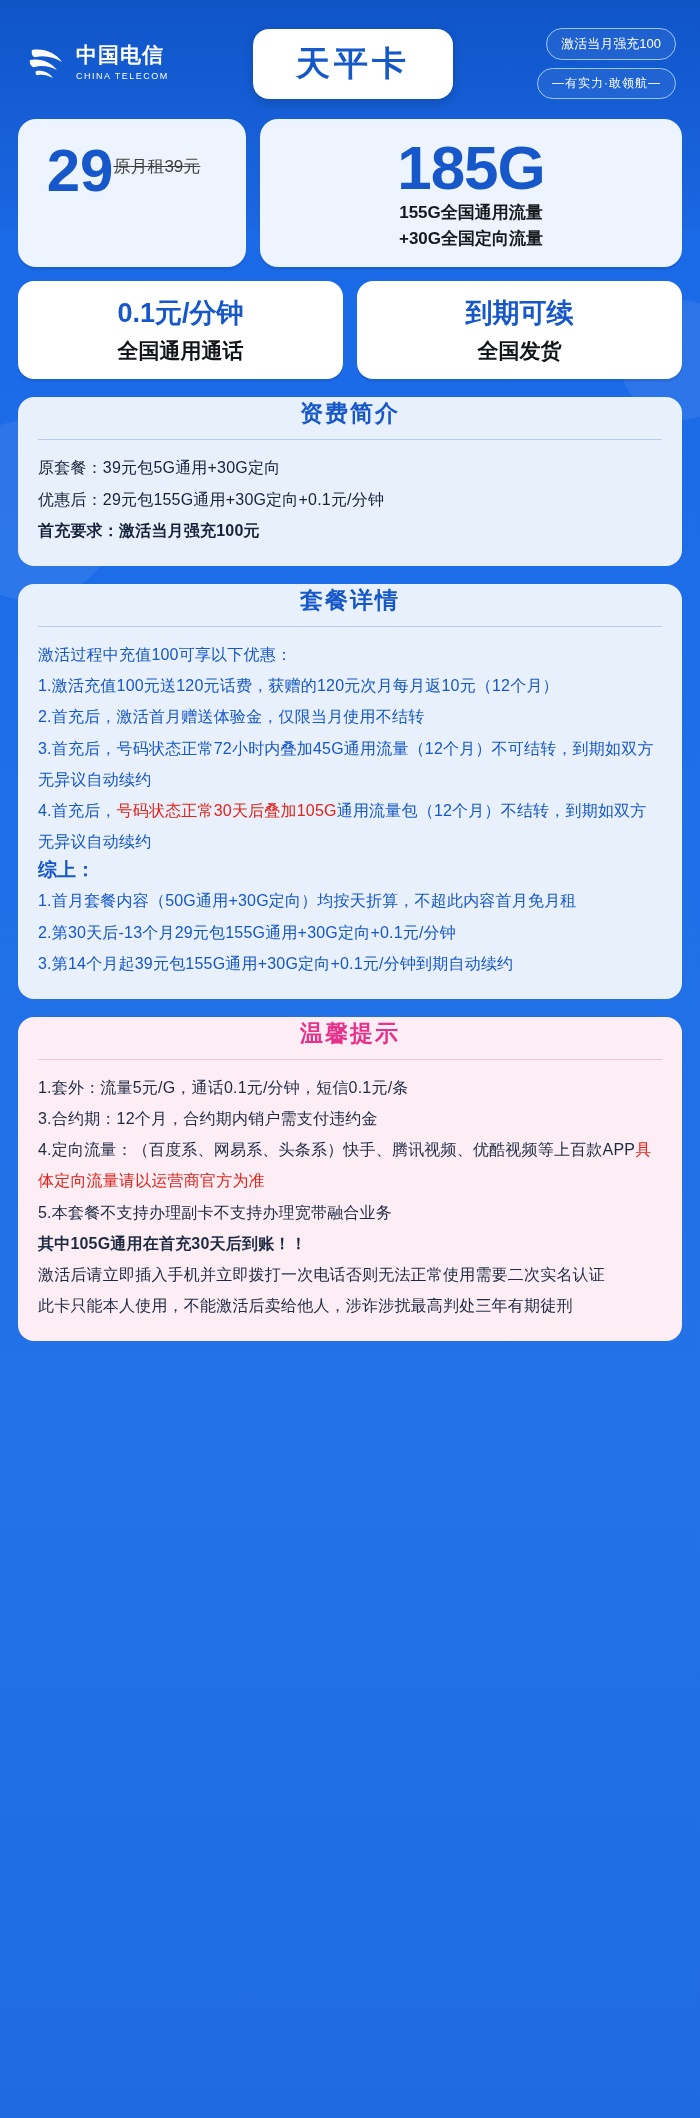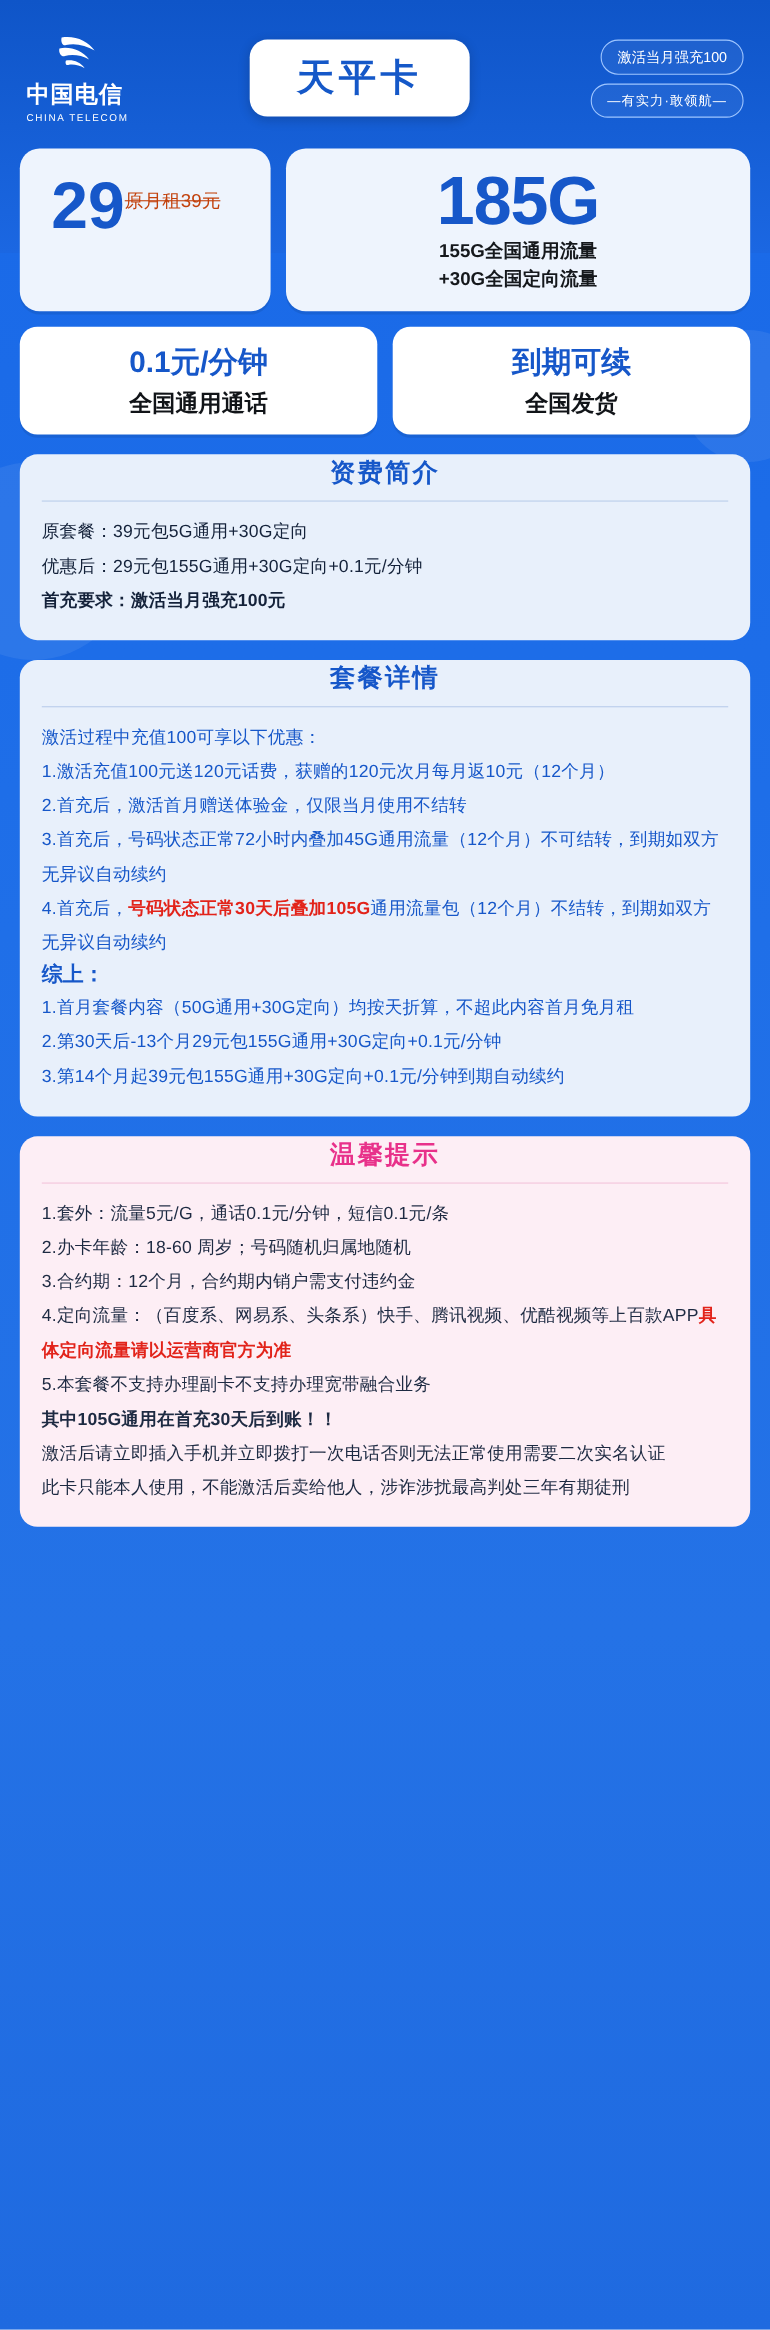--- a/index.html
+++ b/index.html
@@ -26,21 +26,21 @@
   .inner { position: relative; z-index: 2; padding: 0 18px; }
 
   
   .header {
     display: flex;
     align-items: center;
     justify-content: space-between;
     gap: 8px;
     padding: 14px 6px 8px 6px;
   }
-  .brand { display: flex; align-items: center; gap: 8px; flex-direction: column; }
+  .brand { display: flex; align-items: center; gap: 8px; }
   .brand-mark { width: 44px; height: 40px; flex: 0 0 auto; }
   .brand-text { color: #ffffff; line-height: 1.05; }
   .brand-cn { font-size: 21px; font-weight: bold; letter-spacing: 1px; }
   .brand-en { font-size: 9px; letter-spacing: 1.5px; margin-top: 3px; }
 
   .title-pill {
     background: #ffffff;
     color: #1558c8;
     border-radius: 16px;
     padding: 12px 43px;
@@ -83,21 +83,21 @@
     justify-content: center;
   }
   .price-num {
     color: #1657c9;
     font-size: 60px;
     font-weight: bold;
     line-height: 1;
   }
   .price-old {
     margin-top: 14px;
-    color: #c2410c;
+    color: #404040;
     font-size: 17px;
     text-decoration: line-through;
   }
   .price-right {
     flex: 1 1 auto;
     padding: 16px 10px 16px 10px;
     text-align: center;
   }
   .data-num {
     color: #1657c9;
@@ -157,21 +157,21 @@
   .sec-divider.pink { background: #f3c3db; }
 
   .line {
     color: #14223a;
     font-size: 16px;
     line-height: 1.95;
     letter-spacing: 0.2px;
   }
   .line.blue { color: #1657c9; }
   .line.bold { font-weight: bold; }
-  .line .hl-red { color: #e2231a; font-weight: bold; }
+  .line .hl-red { color: #e2231a; font-weight: normal; }
   .line.red { color: #e2231a; font-weight: bold; }
   .sub-head {
     color: #1657c9;
     font-size: 19px;
     font-weight: bold;
     margin: 0 0 2px 0;
   }
   .note-block .line { color: #1d2a42; }
 
   
@@ -257,21 +257,20 @@
       <div class="line blue">1.首月套餐内容（50G通用+30G定向）均按天折算，不超此内容首月免月租</div>
       <div class="line blue">2.第30天后-13个月29元包155G通用+30G定向+0.1元/分钟</div>
       <div class="line blue">3.第14个月起39元包155G通用+30G定向+0.1元/分钟到期自动续约</div>
     </div>
 
     <div class="section pink">
       <div class="sec-title pink">温馨提示</div>
       <div class="sec-divider pink"></div>
       <div class="note-block">
         <div class="line">1.套外：流量5元/G，通话0.1元/分钟，短信0.1元/条</div>
-        <div class="line">2.办卡年龄：18-60 周岁；号码随机归属地随机</div>
         <div class="line">3.合约期：12个月，合约期内销户需支付违约金</div>
         <div class="line"><span>4.定向流量：（百度系、网易系、头条系）快手、腾讯视频、优酷视频等上百款APP</span><span class="hl-red">具体定向流量请以运营商官方为准</span></div>
         <div class="line">5.本套餐不支持办理副卡不支持办理宽带融合业务</div>
         <div class="line red">其中105G通用在首充30天后到账！！</div>
         <div class="line">激活后请立即插入手机并立即拨打一次电话否则无法正常使用需要二次实名认证</div>
         <div class="line">此卡只能本人使用，不能激活后卖给他人，涉诈涉扰最高判处三年有期徒刑</div>
       </div>
     </div>
 
   </div>

